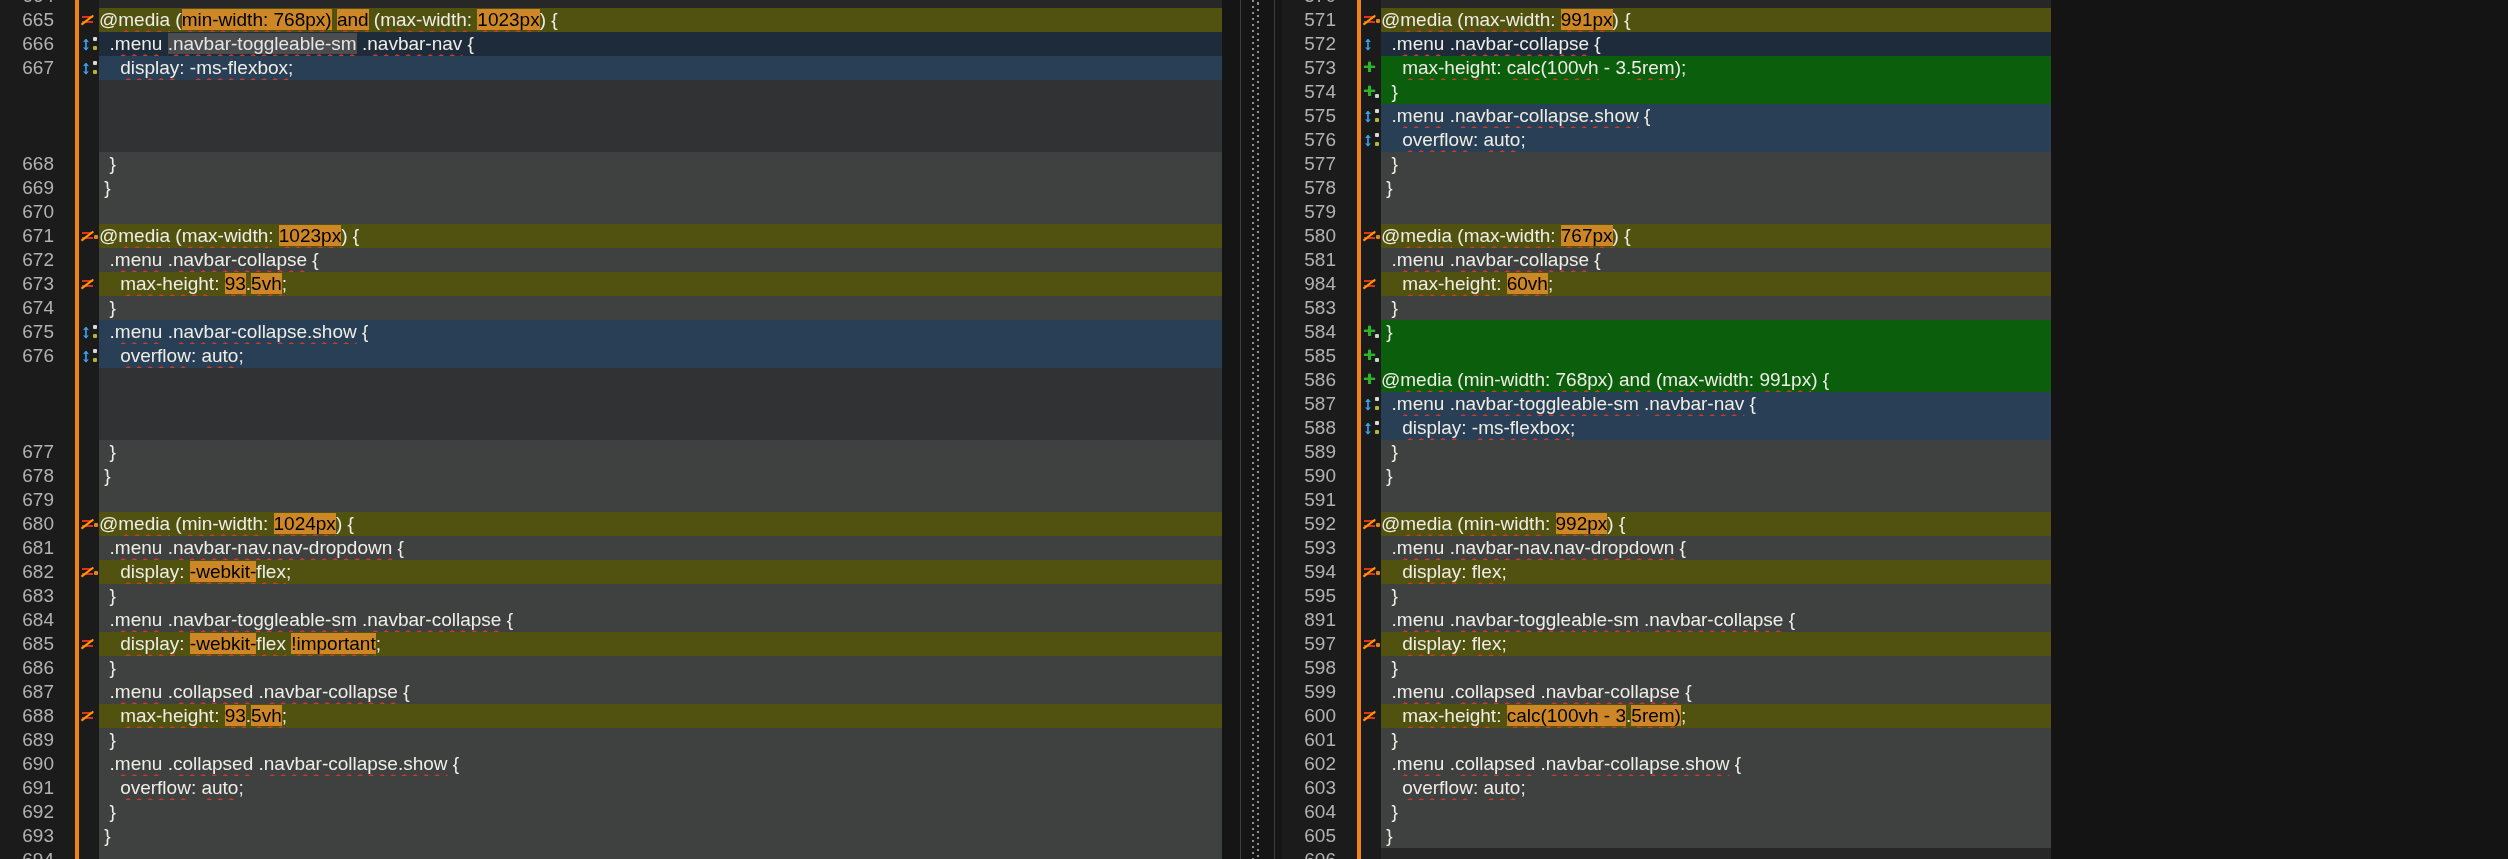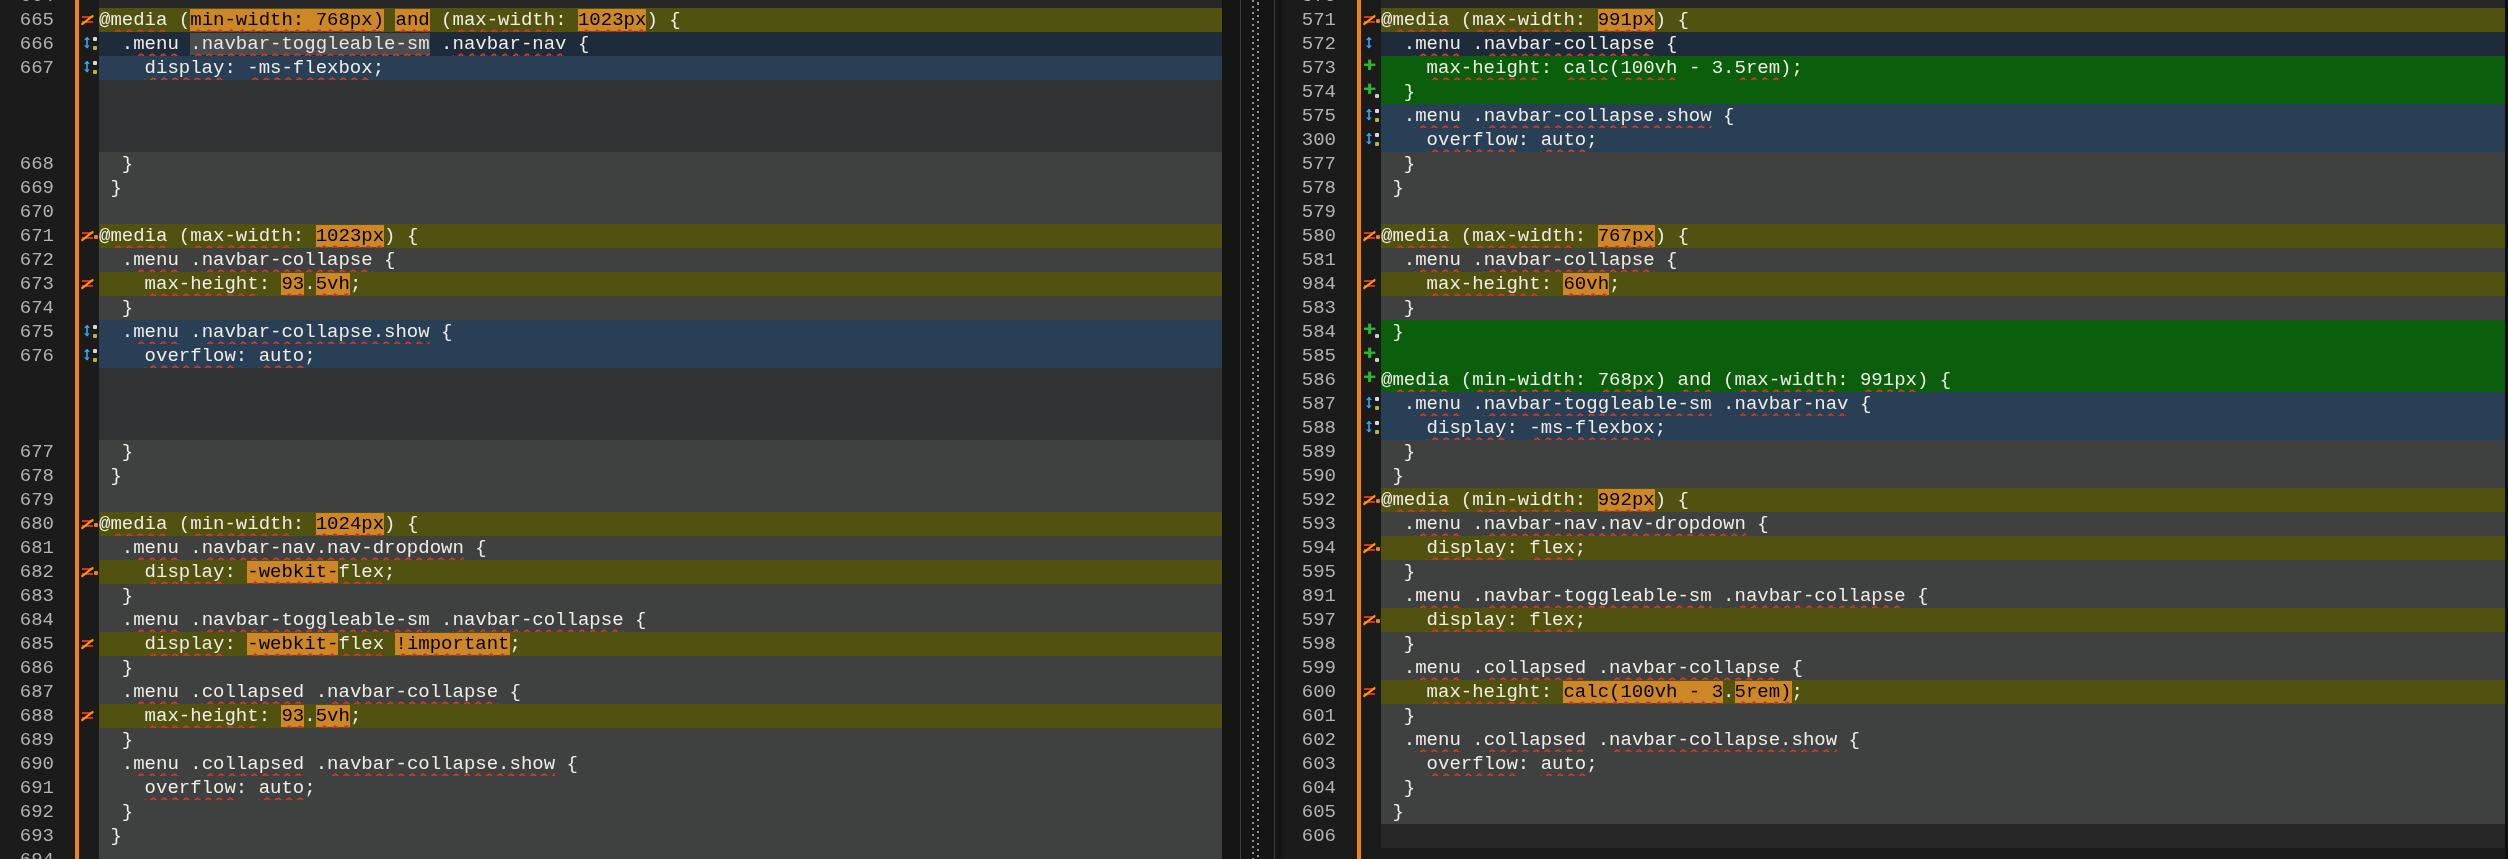--- a/index.html
+++ b/index.html
@@ -1,17 +1,17 @@
 <!DOCTYPE html>
 <html style="--bg-margin: #1b1b1b; --bg-default: #272727; --bg-filler: #313233; --bg-context: #3f4040; --bg-changed: #51520f; --bg-added: #0b5e0b; --bg-moved-dark: #1e2b3b; --bg-moved: #283f55; --hl-changed-word: #cd8727; --hl-moved-word: #4a4c4e; --bar-modified: #ef8318; --text-code: #eeede6; --text-linenum: #b2b2b2; --icon-changed: #e03020; --icon-changed-slash: #ff9d00; --icon-moved: #3aa2f2; --icon-added: #2ab52a; --squiggle: #c93a28; --divider-line: #3f3f3f; --divider-dots: #8f8f8f;"><head>
 <meta charset="utf-8">
 <style>
   html,body{margin:0;padding:0;background:#141414;}
-  .screen{position:relative;width:2508px;height:859px;overflow:hidden;
-          font-family:Liberation Mono, monospace;}
+  .screen{position:relative;width:2051px;height:859px;overflow:hidden;
+          font-family:Liberation Sans, sans-serif;}
   .pane{position:absolute;top:0;height:859px;overflow:hidden;background:var(--bg-margin);}
   #pane-left{left:0;width:1222px;}
   #pane-right{left:1282px;width:1223px;}
   .histbar{position:absolute;left:75px;top:0;bottom:0;width:4px;background:var(--bar-modified);z-index:3;}
   .row{position:relative;height:24px;line-height:24px;font-size:19px;}
   .row.partial{height:8px;overflow:hidden;}
   .row.partial .num{position:relative;top:-16px;}
   .num{position:absolute;left:0;top:0;width:54px;text-align:right;color:var(--text-linenum);
        font-size:19px;display:block;height:24px;}
   .code{position:absolute;left:99px;right:0;top:0;bottom:0;white-space:pre;color:var(--text-code);}
@@ -261,21 +261,21 @@
         <span class="num">574</span>
         <span class="ic add">+<i class="dt d-gr"></i></span>
         <div class="code bg-green"><span>  }</span></div>
       </div>
       <div class="row">
         <span class="num">575</span>
         <span class="ic mv">↕<i class="dt d-wh"></i><i class="dt d-yl"></i></span>
         <div class="code bg-steel"><span>  .</span><span class="w">menu</span><span> .</span><span class="w">navbar-collapse.show</span><span> {</span></div>
       </div>
       <div class="row">
-        <span class="num">300</span>
+        <span class="num">576</span>
         <span class="ic mv">↕<i class="dt d-wh"></i><i class="dt d-yl"></i></span>
         <div class="code bg-steel"><span>    </span><span class="w">overflow</span><span>: </span><span class="w">auto</span><span>;</span></div>
       </div>
       <div class="row">
         <span class="num">577</span>
         <div class="code bg-gray"><span>  }</span></div>
       </div>
       <div class="row">
         <span class="num">578</span>
         <div class="code bg-gray"><span> }</span></div>
@@ -329,20 +329,24 @@
         <span class="ic mv">↕<i class="dt d-wh"></i><i class="dt d-yl"></i></span>
         <div class="code bg-steel"><span>    </span><span class="w">display</span><span>: </span><span class="w">-ms-flexbox</span><span>;</span></div>
       </div>
       <div class="row">
         <span class="num">589</span>
         <div class="code bg-gray"><span>  }</span></div>
       </div>
       <div class="row">
         <span class="num">590</span>
         <div class="code bg-gray"><span> }</span></div>
+      </div>
+      <div class="row">
+        <span class="num">591</span>
+        <div class="code bg-gray"></div>
       </div>
       <div class="row">
         <span class="num">592</span>
         <span class="ic neq">
           <i class="dt d-or"></i>
         </span>
         <div class="code bg-olive"><span>@</span><span class="w">media</span><span> (</span><span class="w">min-width</span><span>: </span><span class="o">992px</span><span>) {</span></div>
       </div>
       <div class="row">
         <span class="num">593</span>

